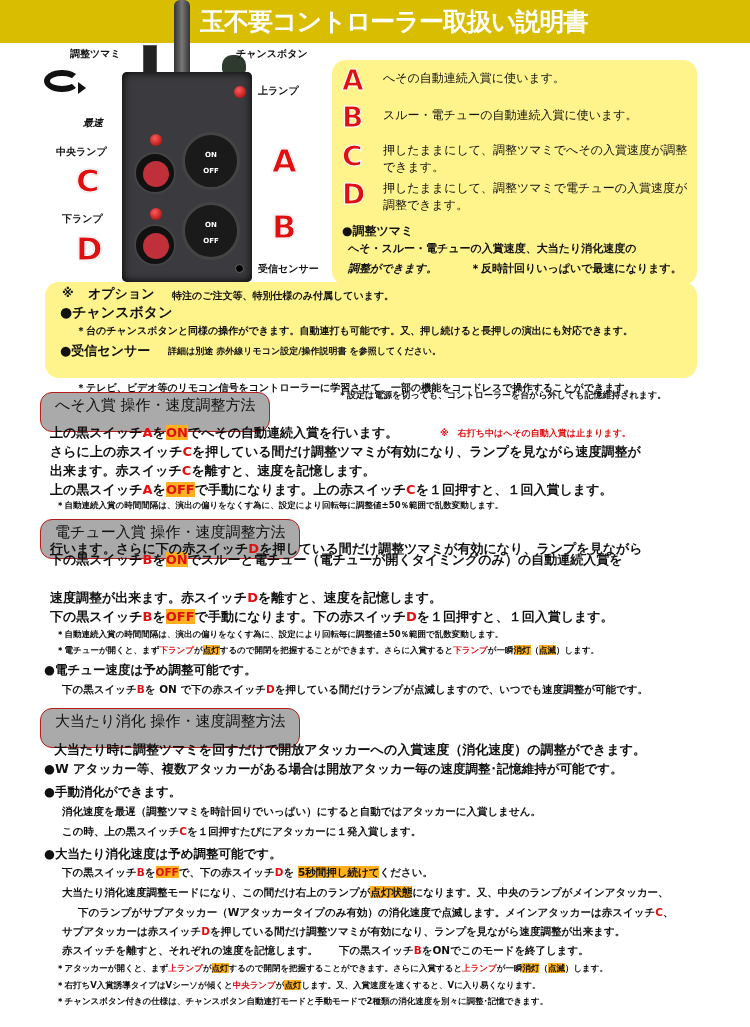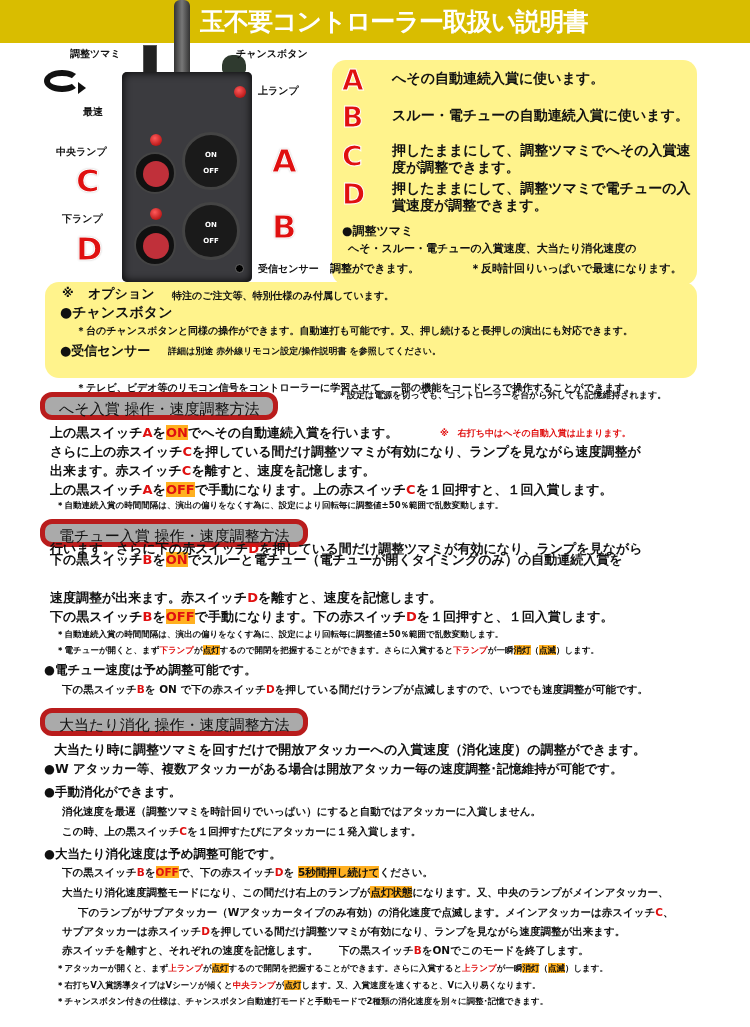--- a/index.html
+++ b/index.html
@@ -16,23 +16,23 @@
 .switch{position:absolute;width:58px;height:58px;border-radius:50%;background:#1a1a1a;border:3px solid #444;}
 .switch span{position:absolute;left:0;width:100%;text-align:center;color:#fff;font-size:7px;font-weight:bold;}
 .sensor{position:absolute;left:113px;top:192px;width:9px;height:9px;border-radius:50%;background:#000;border:1px solid #666;}
 .lbl{position:absolute;font-size:10px;font-weight:bold;white-space:nowrap;}
 .bigletter{position:absolute;font-size:32px;font-weight:bold;color:#e01010;-webkit-text-stroke:1px #fff;text-shadow:0 0 2px #999;}
 .arrow{position:absolute;left:44px;top:70px;width:36px;height:22px;border:6px solid #111;border-radius:50%;border-right-color:transparent;}
 .arrow-head{position:absolute;left:78px;top:82px;width:0;height:0;border-left:8px solid #111;border-top:6px solid transparent;border-bottom:6px solid transparent;}
 .yellow-box{position:absolute;background:#fff38c;border-radius:14px;}
 .legend-row{position:absolute;left:342px;display:flex;align-items:flex-start;}
 .legend-letter{width:30px;font-size:28px;font-weight:bold;color:#e01010;-webkit-text-stroke:1px #fff;line-height:30px;}
-.legend-text{font-size:14px;font-weight:bold;line-height:17px;margin-left:20px;width:310px;}
+.legend-text{font-size:12px;font-weight:normal;line-height:17px;margin-left:11px;width:310px;}
 .small{font-size:10px;font-weight:bold;}
-.sec-head{position:absolute;left:40px;height:28px;background:#aaa;border-radius:12px;padding:0 14px;font-size:15px;color:#111;line-height:24px;border:5px solid #b91c1c;}
+.sec-head{position:absolute;left:40px;height:40px;background:#aaa;border-radius:12px;padding:0 14px;font-size:15px;color:#111;line-height:24px;border:1px solid #b91c1c;}
 .body-line{position:absolute;left:50px;font-size:13px;font-weight:bold;white-space:nowrap;}
 .note{position:absolute;left:56px;font-size:8.5px;font-weight:bold;white-space:nowrap;}
 .r{color:#e01010;}
 .hl{background:#ffb020;color:#e01010;}
 .hlo{background:#ffb020;color:#111;}
 .ind{position:absolute;left:62px;font-size:10.5px;font-weight:bold;white-space:nowrap;}
 .bul{position:absolute;left:44px;font-size:12.5px;font-weight:bold;white-space:nowrap;}
 </style>
 </head>
 <body>
@@ -55,21 +55,21 @@
   </div>
   <div class="switch" style="left:60px;top:130px;">
     <span style="top:16px">ON</span>
     <span style="top:32px">OFF</span>
   </div>
   <div class="sensor"></div>
 </div>
 <div class="arrow"></div>
 <div class="arrow-head"></div>
 <div class="lbl" style="left:70px;top:47px;">調整ツマミ</div>
-<div class="lbl" style="left:83px;top:105px;">最速</div>
+<div class="lbl" style="left:83px;top:116px;font-style:italic;">最速</div>
 <div class="lbl" style="left:236px;top:47px;">チャンスボタン</div>
 <div class="lbl" style="left:258px;top:84px;">上ランプ</div>
 <div class="lbl" style="left:56px;top:145px;">中央ランプ</div>
 <div class="lbl" style="left:62px;top:212px;">下ランプ</div>
 <div class="lbl" style="left:258px;top:262px;">受信センサー</div>
 <div class="bigletter" style="left:272px;top:142px;">A</div>
 <div class="bigletter" style="left:272px;top:208px;">B</div>
 <div class="bigletter" style="left:76px;top:162px;">C</div>
 <div class="bigletter" style="left:76px;top:230px;">D</div>
 
@@ -85,21 +85,21 @@
 <div class="legend-row" style="top:142px;">
   <span class="legend-letter">C</span>
   <span class="legend-text" style="width:310px">押したままにして、調整ツマミでへその入賞速度が調整できます。</span>
 </div>
 <div class="legend-row" style="top:180px;">
   <span class="legend-letter">D</span>
   <span class="legend-text" style="width:310px">押したままにして、調整ツマミで電チューの入賞速度が調整できます。</span>
 </div>
 <div style="position:absolute;left:342px;top:223px;font-size:12px;font-weight:bold;">●調整ツマミ</div>
 <div style="position:absolute;left:348px;top:241px;font-size:11px;font-weight:bold;">へそ・スルー・電チューの入賞速度、大当たり消化速度の</div>
-<div style="position:absolute;left:330px;top:261px;font-size:11px;font-weight:bold;">調整ができます。</div>
+<div style="position:absolute;left:348px;top:261px;font-size:11px;font-weight:bold;font-style:italic;">調整ができます。</div>
 <div style="position:absolute;left:470px;top:261px;font-size:11px;font-weight:bold;">＊反時計回りいっぱいで最速になります。</div>
 
 <div class="yellow-box" style="left:45px;top:282px;width:652px;height:96px;"></div>
 <div style="position:absolute;left:62px;top:286px;font-size:12px;font-weight:bold;">※</div>
 <div style="position:absolute;left:88px;top:285px;font-size:13px;font-weight:bold;">オプション</div>
 <div class="small" style="position:absolute;left:172px;top:289px;">特注のご注文等、特別仕様のみ付属しています。</div>
 <div style="position:absolute;left:60px;top:304px;font-size:14px;font-weight:bold;">●チャンスボタン</div>
 <div class="small" style="position:absolute;left:76px;top:324px;">＊台のチャンスボタンと同様の操作ができます。自動連打も可能です。又、押し続けると長押しの演出にも対応できます。</div>
 <div style="position:absolute;left:60px;top:342px;font-size:13px;font-weight:bold;">●受信センサー</div>
 <div class="small" style="position:absolute;left:168px;top:345px;font-size:9px;">詳細は別途 赤外線リモコン設定/操作説明書 を参照してください。</div>

